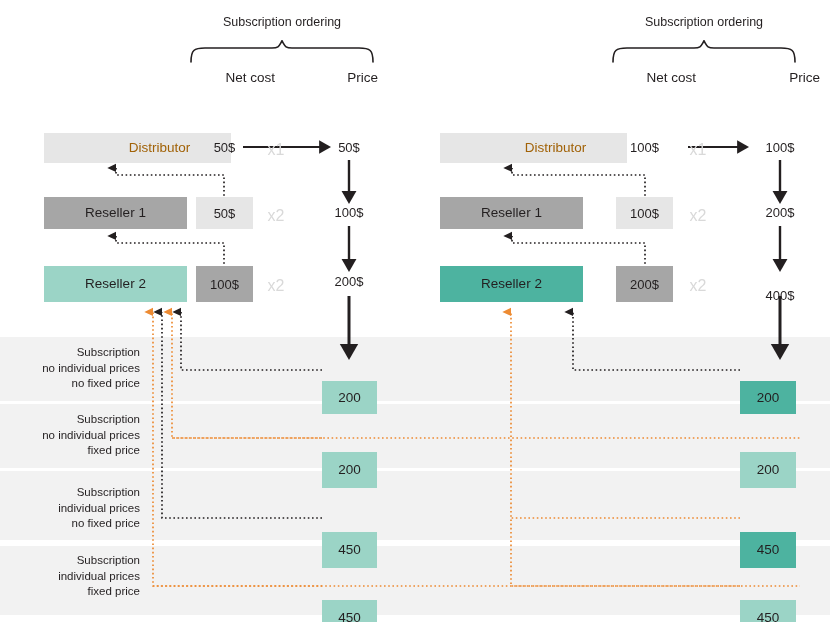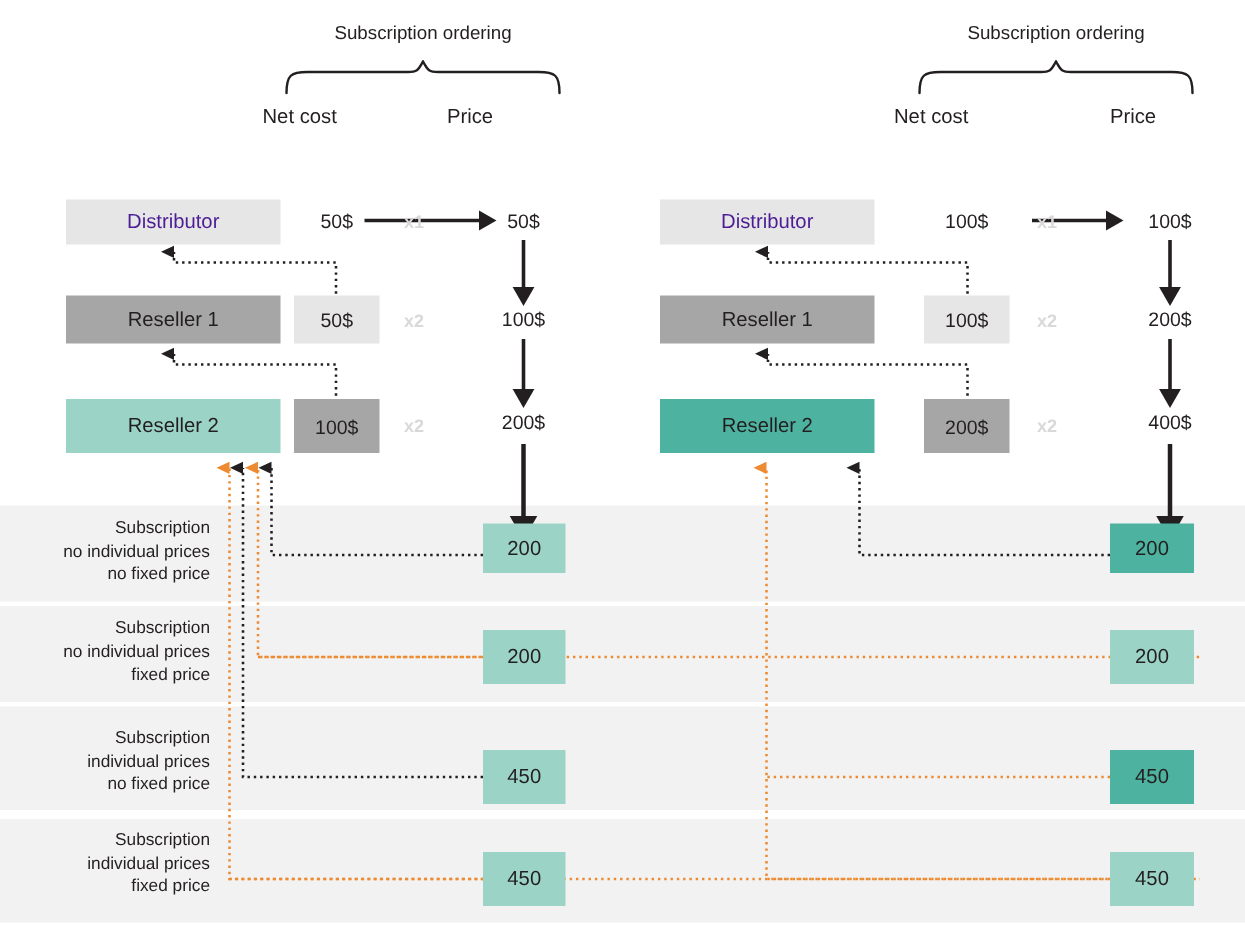--- a/index.html
+++ b/index.html
@@ -4,48 +4,48 @@
 <style>
   html,body{margin:0;padding:0;background:#ffffff;}
   body{width:830px;height:622px;position:relative;overflow:hidden;
        font-family:"Liberation Sans","DejaVu Sans",sans-serif;color:#231f20;}
   #stage{position:absolute;left:0;top:0;width:830px;height:622px;}
   
   .rowbg{position:absolute;left:0;width:830px;background:#f2f2f2;}
   
   .ebox{position:absolute;display:flex;align-items:center;justify-content:center;
         font-size:13.5px;line-height:1;}
-  .ebox.dist{background:#e6e6e6;color:#4c1d95;}
+  .ebox.dist{background:#e6e6e6;color:#a16207;padding-left:44px;}
   .ebox.res1{background:#a6a6a6;color:#231f20;}
   .ebox.res2{background:#9bd4c6;color:#231f20;}
   .ebox.res2dark{background:#4db3a0;color:#231f20;}
   
   .nbox{position:absolute;display:flex;align-items:center;justify-content:center;
         font-size:13px;line-height:1;}
   .nbox.l1{background:#e6e6e6;}
   .nbox.l2{background:#a6a6a6;}
   
   .ptxt{position:absolute;text-align:center;font-size:13px;line-height:1;}
   
-  .mult{position:absolute;text-align:center;font-size:12px;color:#d9d9d9;line-height:1;font-weight:bold;}
+  .mult{position:absolute;text-align:center;font-size:16px;color:#d9d9d9;line-height:1;}
   
   .grouplabel{position:absolute;text-align:center;font-size:12.5px;line-height:1;}
-  .collabel{position:absolute;text-align:left;font-size:13.5px;line-height:1;}
+  .collabel{position:absolute;text-align:right;font-size:13.5px;line-height:1;}
   
   .rowlabel{position:absolute;text-align:right;font-size:11.5px;line-height:15.5px;
             color:#231f20;}
   
   .rbox{position:absolute;display:flex;align-items:center;justify-content:center;
         font-size:13.5px;line-height:1;color:#231f20;}
   .rbox.light{background:#9bd4c6;}
   .rbox.dark{background:#4db3a0;}
   svg.layer{position:absolute;left:0;top:0;width:830px;height:622px;overflow:visible;}
   svg.under{z-index:1;}
   .zbox{z-index:2;}
-  .ztext{z-index:4;}
+  .ztext{z-index:4;margin-top:32px;}
 </style>
 </head>
 <body>
 
 <div id="stage">
 
   <div class="rowbg" style="top:337px;height:64px;"></div>
   <div class="rowbg" style="top:404px;height:64px;"></div>
   <div class="rowbg" style="top:471px;height:69px;"></div>
   <div class="rowbg" style="top:546px;height:69px;"></div>
@@ -138,21 +138,21 @@
   <div class="ptxt zbox" style="left:616px;top:141px;width:57px;">100$</div>
   <div class="nbox l1 zbox" style="left:616px;top:197px;width:57px;height:32px;">100$</div>
   <div class="nbox l2 zbox" style="left:616px;top:266px;width:57px;height:36px;">200$</div>
 
   <div class="mult zbox" style="left:678px;top:142px;width:40px;color:#d9d9d9;">x1</div>
   <div class="mult zbox" style="left:678px;top:208px;width:40px;">x2</div>
   <div class="mult zbox" style="left:678px;top:278px;width:40px;">x2</div>
 
   <div class="ptxt zbox" style="left:748px;top:141px;width:64px;">100$</div>
   <div class="ptxt zbox" style="left:748px;top:206px;width:64px;">200$</div>
-  <div class="ptxt zbox" style="left:748px;top:275px;width:64px;">400$</div>
+  <div class="ptxt zbox" style="left:748px;top:289px;width:64px;">400$</div>
 
   <div class="rowlabel zbox" style="left:0px;top:345px;width:140px;">
     <div>Subscription</div>
     <div>no individual prices</div>
     <div>no fixed price</div>
   </div>
   <div class="rowlabel zbox" style="left:0px;top:412px;width:140px;">
     <div>Subscription</div>
     <div>no individual prices</div>
     <div>fixed price</div>

